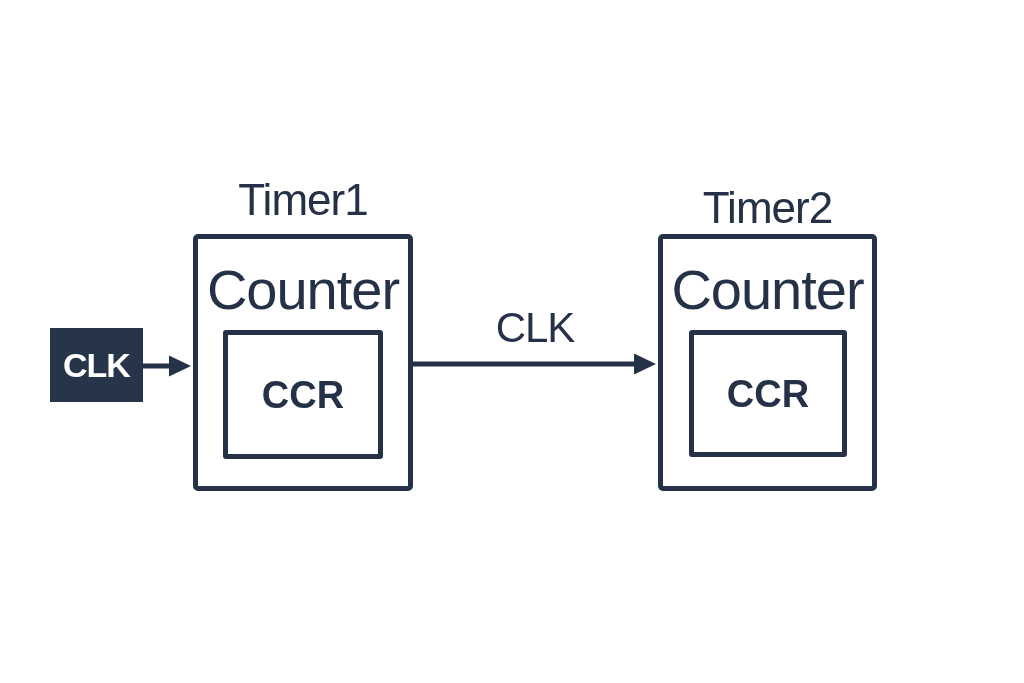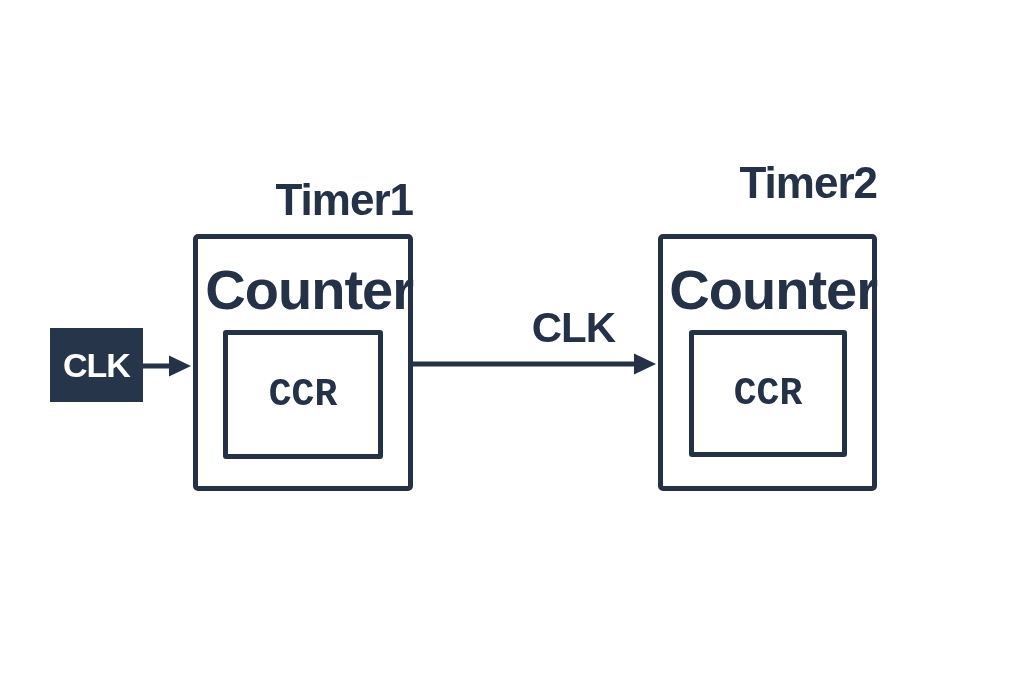--- a/index.html
+++ b/index.html
@@ -11,42 +11,42 @@
   *{margin:0;padding:0;box-sizing:border-box;}
   html,body{background:var(--bg);}
   body{
     font-family:"Liberation Sans","DejaVu Sans",sans-serif;
     width:1024px;height:683px;overflow:hidden;
   }
   .canvas{
     position:relative;width:1024px;height:683px;background:var(--bg);
   }
   .box{
-    position:absolute;border:5px solid var(--ink);border-radius:5px;background:var(--bg);font-family:Liberation Mono, monospace;
+    position:absolute;border:5px solid var(--ink);border-radius:5px;background:var(--bg);
   }
   .label{
-    position:absolute;color:var(--ink);font-weight:bold;text-align:right;
+    position:absolute;color:var(--ink);font-weight:normal;text-align:center;
     letter-spacing:-1px;line-height:1;
   }
   .block-title{font-size:44px;}
   .counter-label{font-size:56px;}
   .clk-signal-label{font-size:42px;}
   
   .clk-source{
     position:absolute;left:50px;top:328px;width:93px;height:74px;
     background:var(--clk-fill);color:var(--text-on-dark);
     display:flex;align-items:center;justify-content:center;
     font-weight:bold;font-size:34px;letter-spacing:-1px;
   }
   
   .timer1{left:193px;top:234px;width:220px;height:257px;}
   .timer2{left:658px;top:234px;width:219px;height:257px;}
   
   .timer1-title{left:193px;top:178px;width:220px;}
-  .timer2-title{left:658px;top:161px;width:219px;}
+  .timer2-title{left:658px;top:186px;width:219px;}
   
   .counter1{left:193px;top:262px;width:220px;}
   .counter2{left:658px;top:262px;width:219px;}
   
   .ccr1{left:223px;top:330px;width:160px;height:129px;border-radius:3px;display:flex;align-items:center;justify-content:center;}
   .ccr2{left:689px;top:330px;width:158px;height:127px;border-radius:3px;display:flex;align-items:center;justify-content:center;}
   .ccr-text{color:var(--ink);font-weight:bold;font-size:38px;line-height:1;}
   
   .clk-mid{left:455px;top:307px;width:160px;}
   svg.arrows{position:absolute;left:0;top:0;width:1024px;height:683px;pointer-events:none;}

